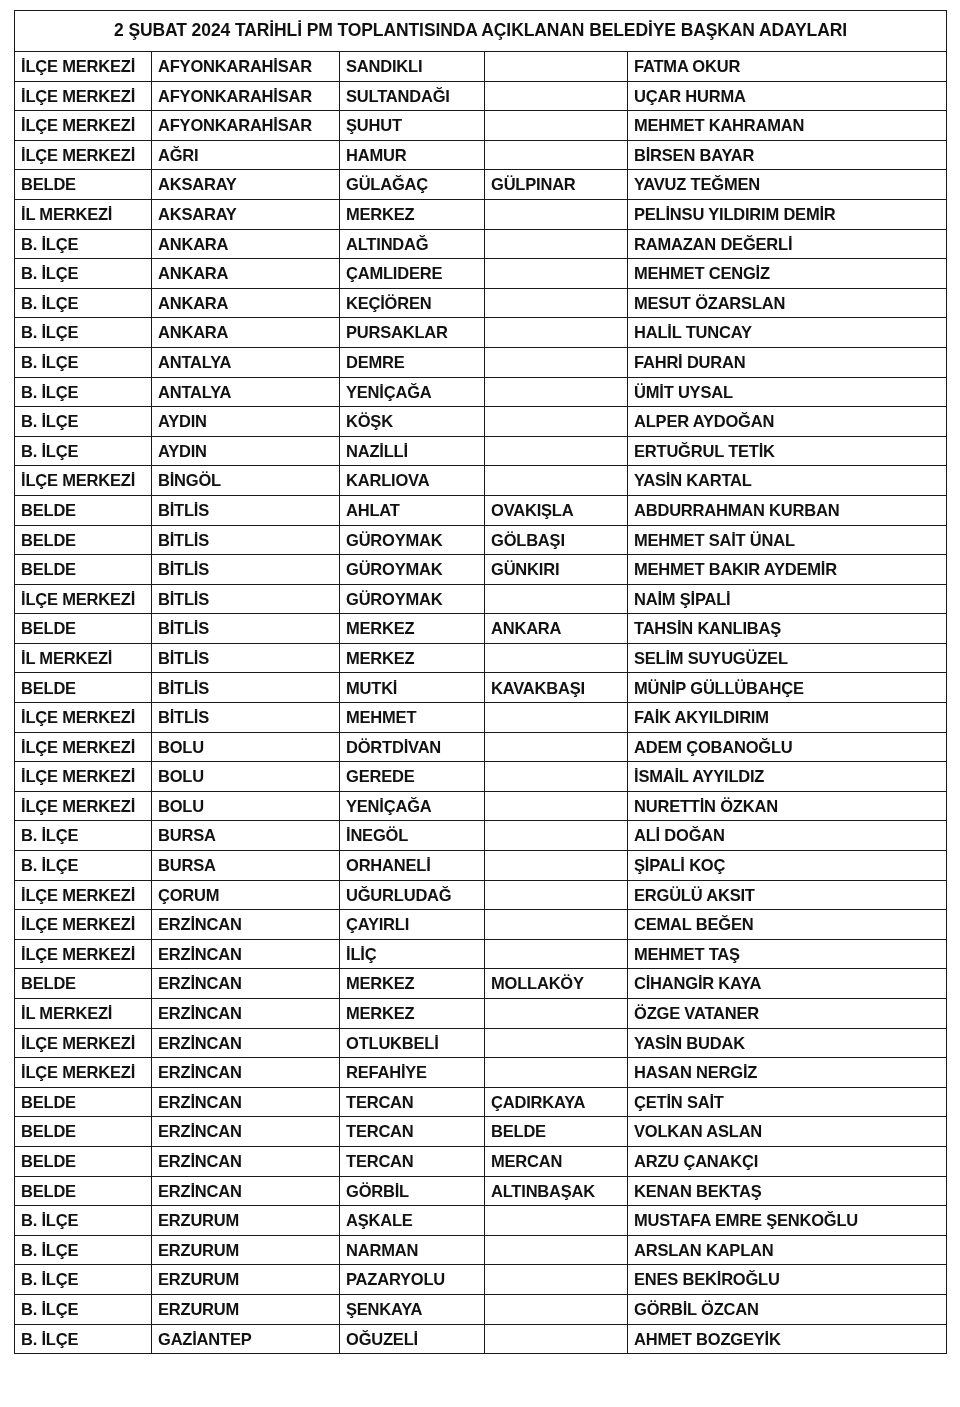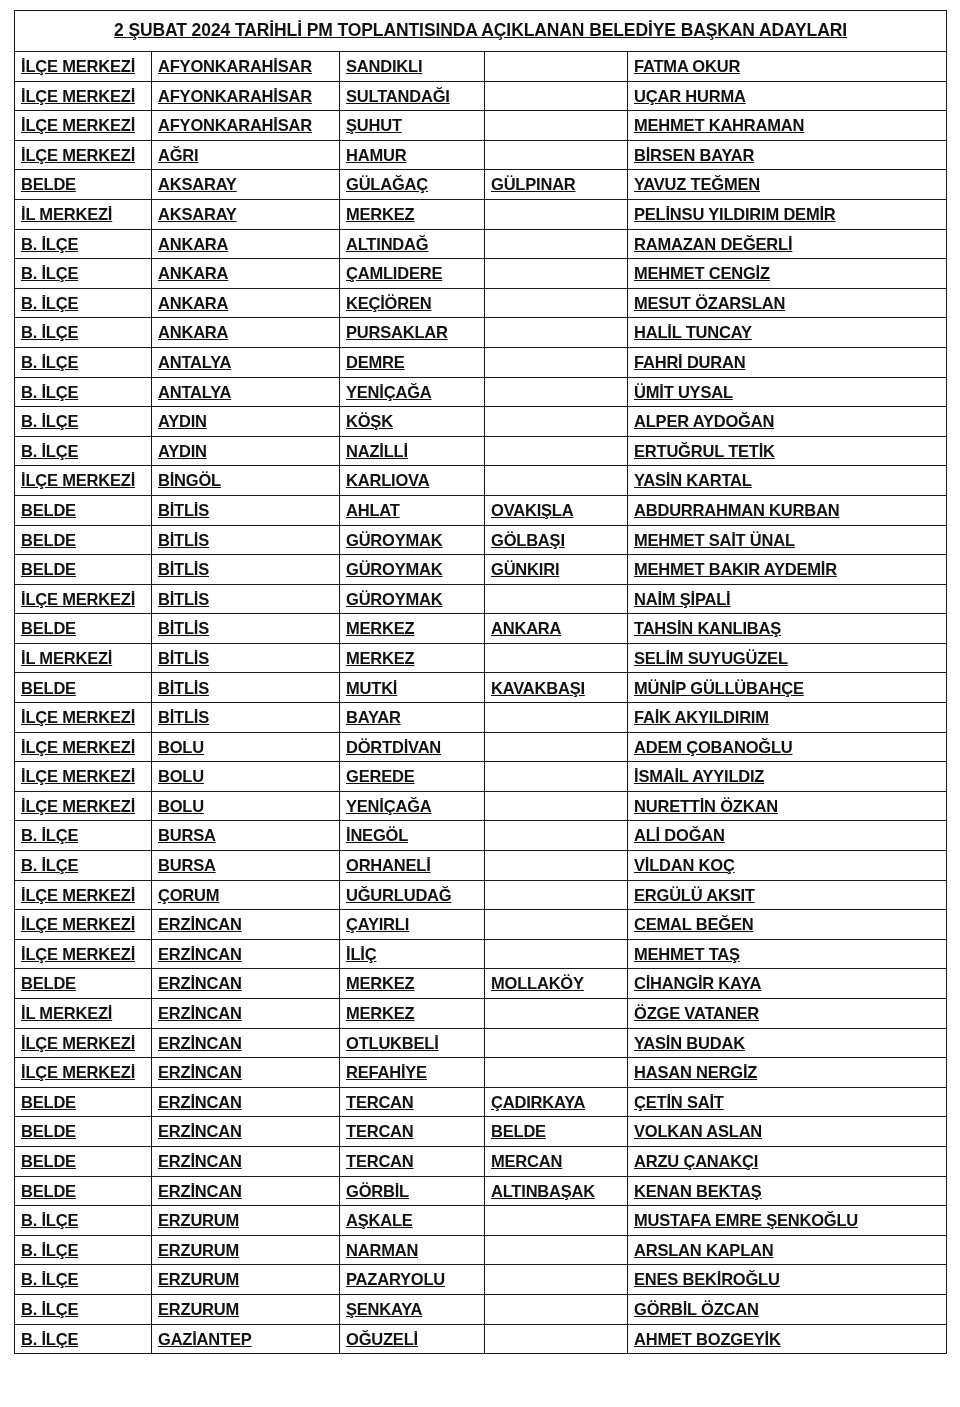--- a/index.html
+++ b/index.html
@@ -11,21 +11,20 @@
     width: 960px;
     height: 1407px;
     font-family: "Liberation Sans", sans-serif;
     color: #111111;
   }
   .sheet {
     box-sizing: border-box;
     width: 960px;
     height: 1407px;
     padding: 10px 14px 6px 14px;
-    text-decoration: underline;
   }
   table.candidates {
     border-collapse: collapse;
     width: 932px;
     table-layout: fixed;
   }
   table.candidates td, table.candidates th {
     border: 1.5px solid #1a1a1a;
     padding: 0 6px;
     font-size: 16.5px;
@@ -224,21 +223,21 @@
         <tr>
           <td class="cell-tur">BELDE</td>
           <td class="cell-il">BİTLİS</td>
           <td class="cell-ilce">MUTKİ</td>
           <td class="cell-belde">KAVAKBAŞI</td>
           <td class="cell-aday">MÜNİP GÜLLÜBAHÇE</td>
         </tr>
         <tr>
           <td class="cell-tur">İLÇE MERKEZİ</td>
           <td class="cell-il">BİTLİS</td>
-          <td class="cell-ilce">BAYAR</td>
+          <td class="cell-ilce">MEHMET</td>
           <td class="cell-belde"></td>
           <td class="cell-aday">FAİK AKYILDIRIM</td>
         </tr>
         <tr>
           <td class="cell-tur">İLÇE MERKEZİ</td>
           <td class="cell-il">BOLU</td>
           <td class="cell-ilce">DÖRTDİVAN</td>
           <td class="cell-belde"></td>
           <td class="cell-aday">ADEM ÇOBANOĞLU</td>
         </tr>
@@ -261,21 +260,21 @@
           <td class="cell-il">BURSA</td>
           <td class="cell-ilce">İNEGÖL</td>
           <td class="cell-belde"></td>
           <td class="cell-aday">ALİ DOĞAN</td>
         </tr>
         <tr>
           <td class="cell-tur">B. İLÇE</td>
           <td class="cell-il">BURSA</td>
           <td class="cell-ilce">ORHANELİ</td>
           <td class="cell-belde"></td>
-          <td class="cell-aday">VİLDAN KOÇ</td>
+          <td class="cell-aday">ŞİPALİ KOÇ</td>
         </tr>
         <tr>
           <td class="cell-tur">İLÇE MERKEZİ</td>
           <td class="cell-il">ÇORUM</td>
           <td class="cell-ilce">UĞURLUDAĞ</td>
           <td class="cell-belde"></td>
           <td class="cell-aday">ERGÜLÜ AKSIT</td>
         </tr>
         <tr>
           <td class="cell-tur">İLÇE MERKEZİ</td>

